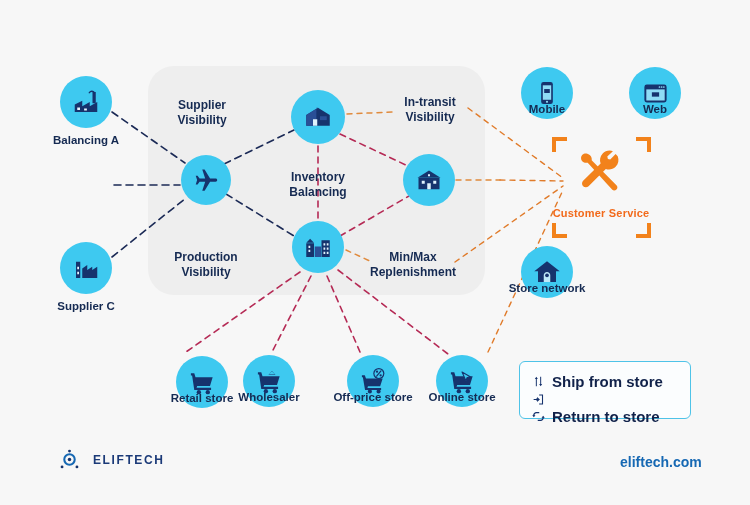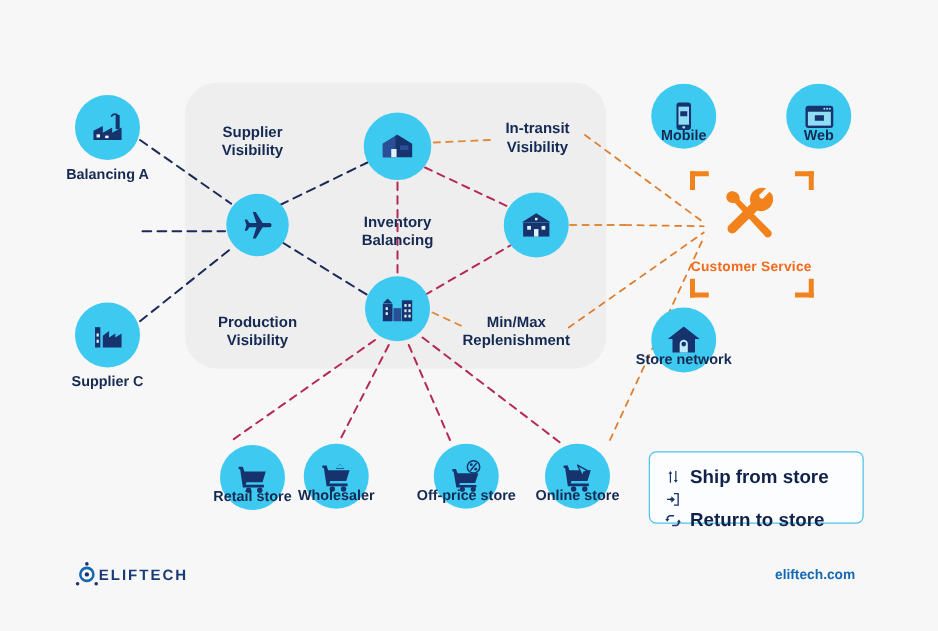--- a/index.html
+++ b/index.html
@@ -60,26 +60,26 @@
     background:#fbfdfe;
     box-sizing:border-box;
     padding:9px 14px 9px 12px;
   }
   .legend-row{
     display:flex;align-items:center;gap:7px;
     color:#11224a;font-weight:bold;font-size:15px;
     line-height:1.45;
   }
   .legend-row .lg-ic{width:13px;height:13px;flex:0 0 13px;display:block;}
-  .footer-logo{position:absolute;display:flex;align-items:center;gap:0;}
+  .footer-logo{position:absolute;display:flex;align-items:center;gap:14px;}
   .footer-logo .wordmark{
     color:#1b3a78;font-weight:bold;font-size:12px;letter-spacing:1.6px;
   }
   .site{
-    position:absolute;color:#1668b3;font-weight:bold;font-size:11px;
+    position:absolute;color:#1668b3;font-weight:bold;font-size:14px;
   }
 </style>
 </head>
 <body>
 
 <div id="stage">
 
   <div class="panel" style="left:148px;top:66px;width:337px;height:229px;"></div>
 
   <svg id="links" viewBox="0 0 750 505">

